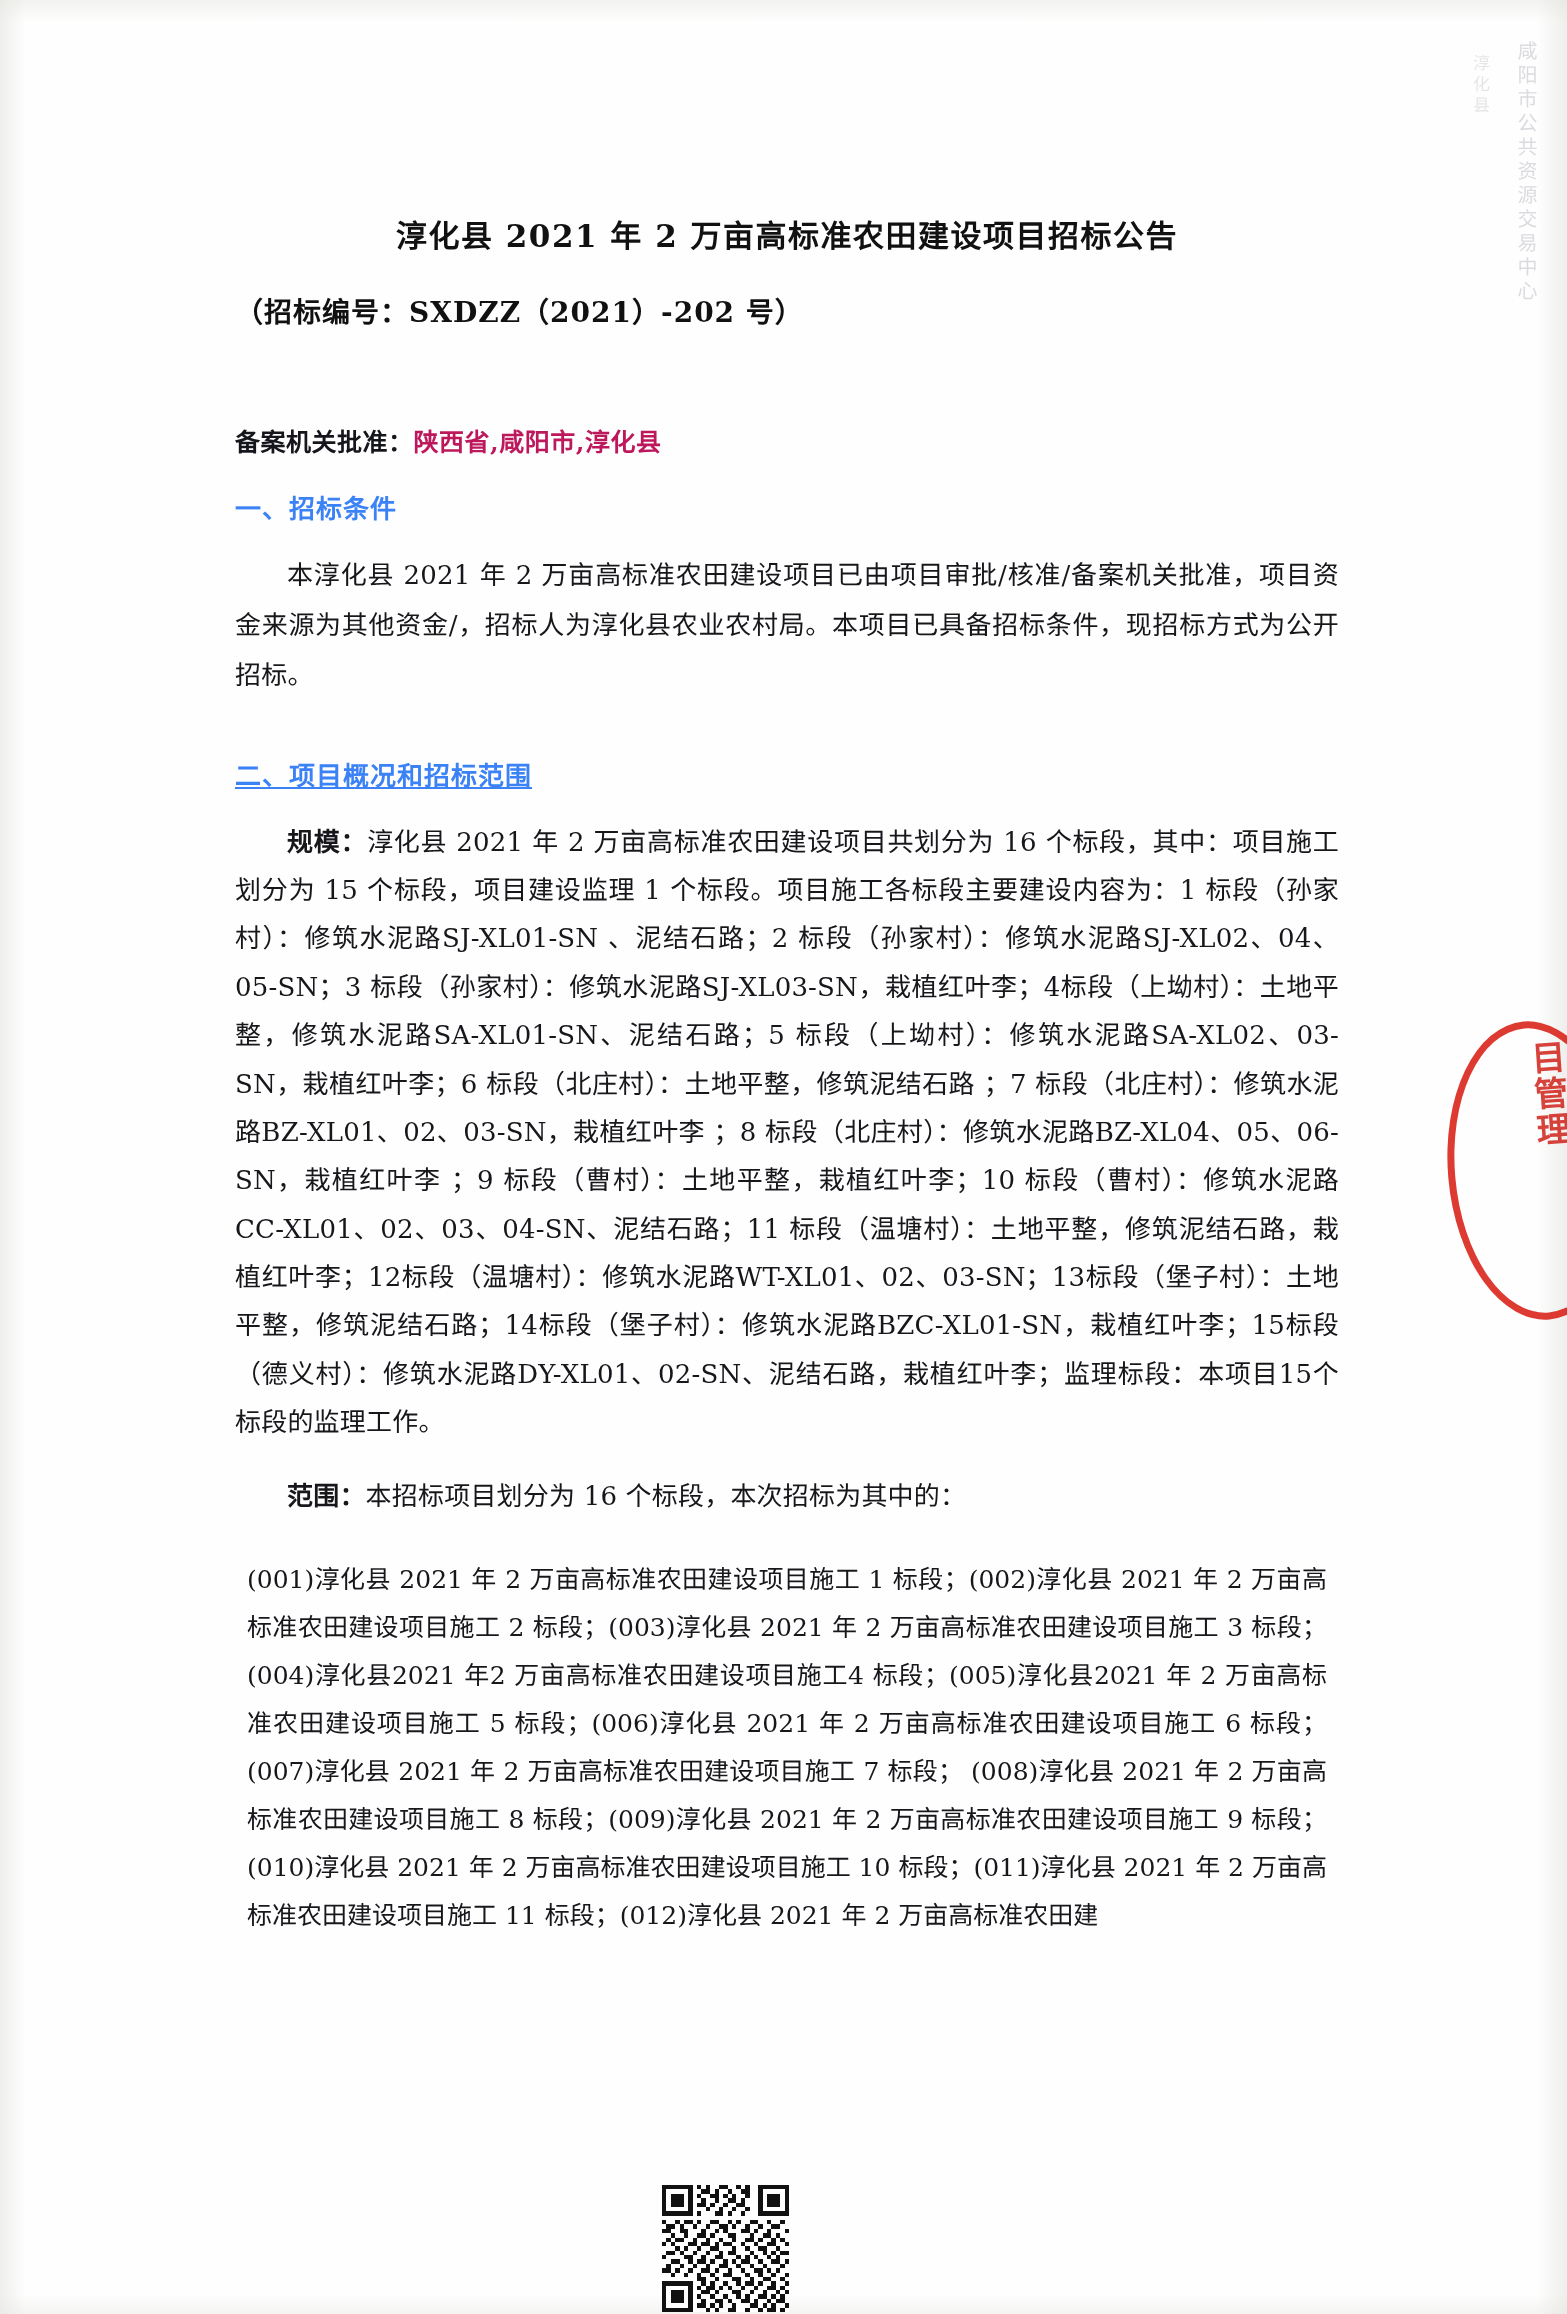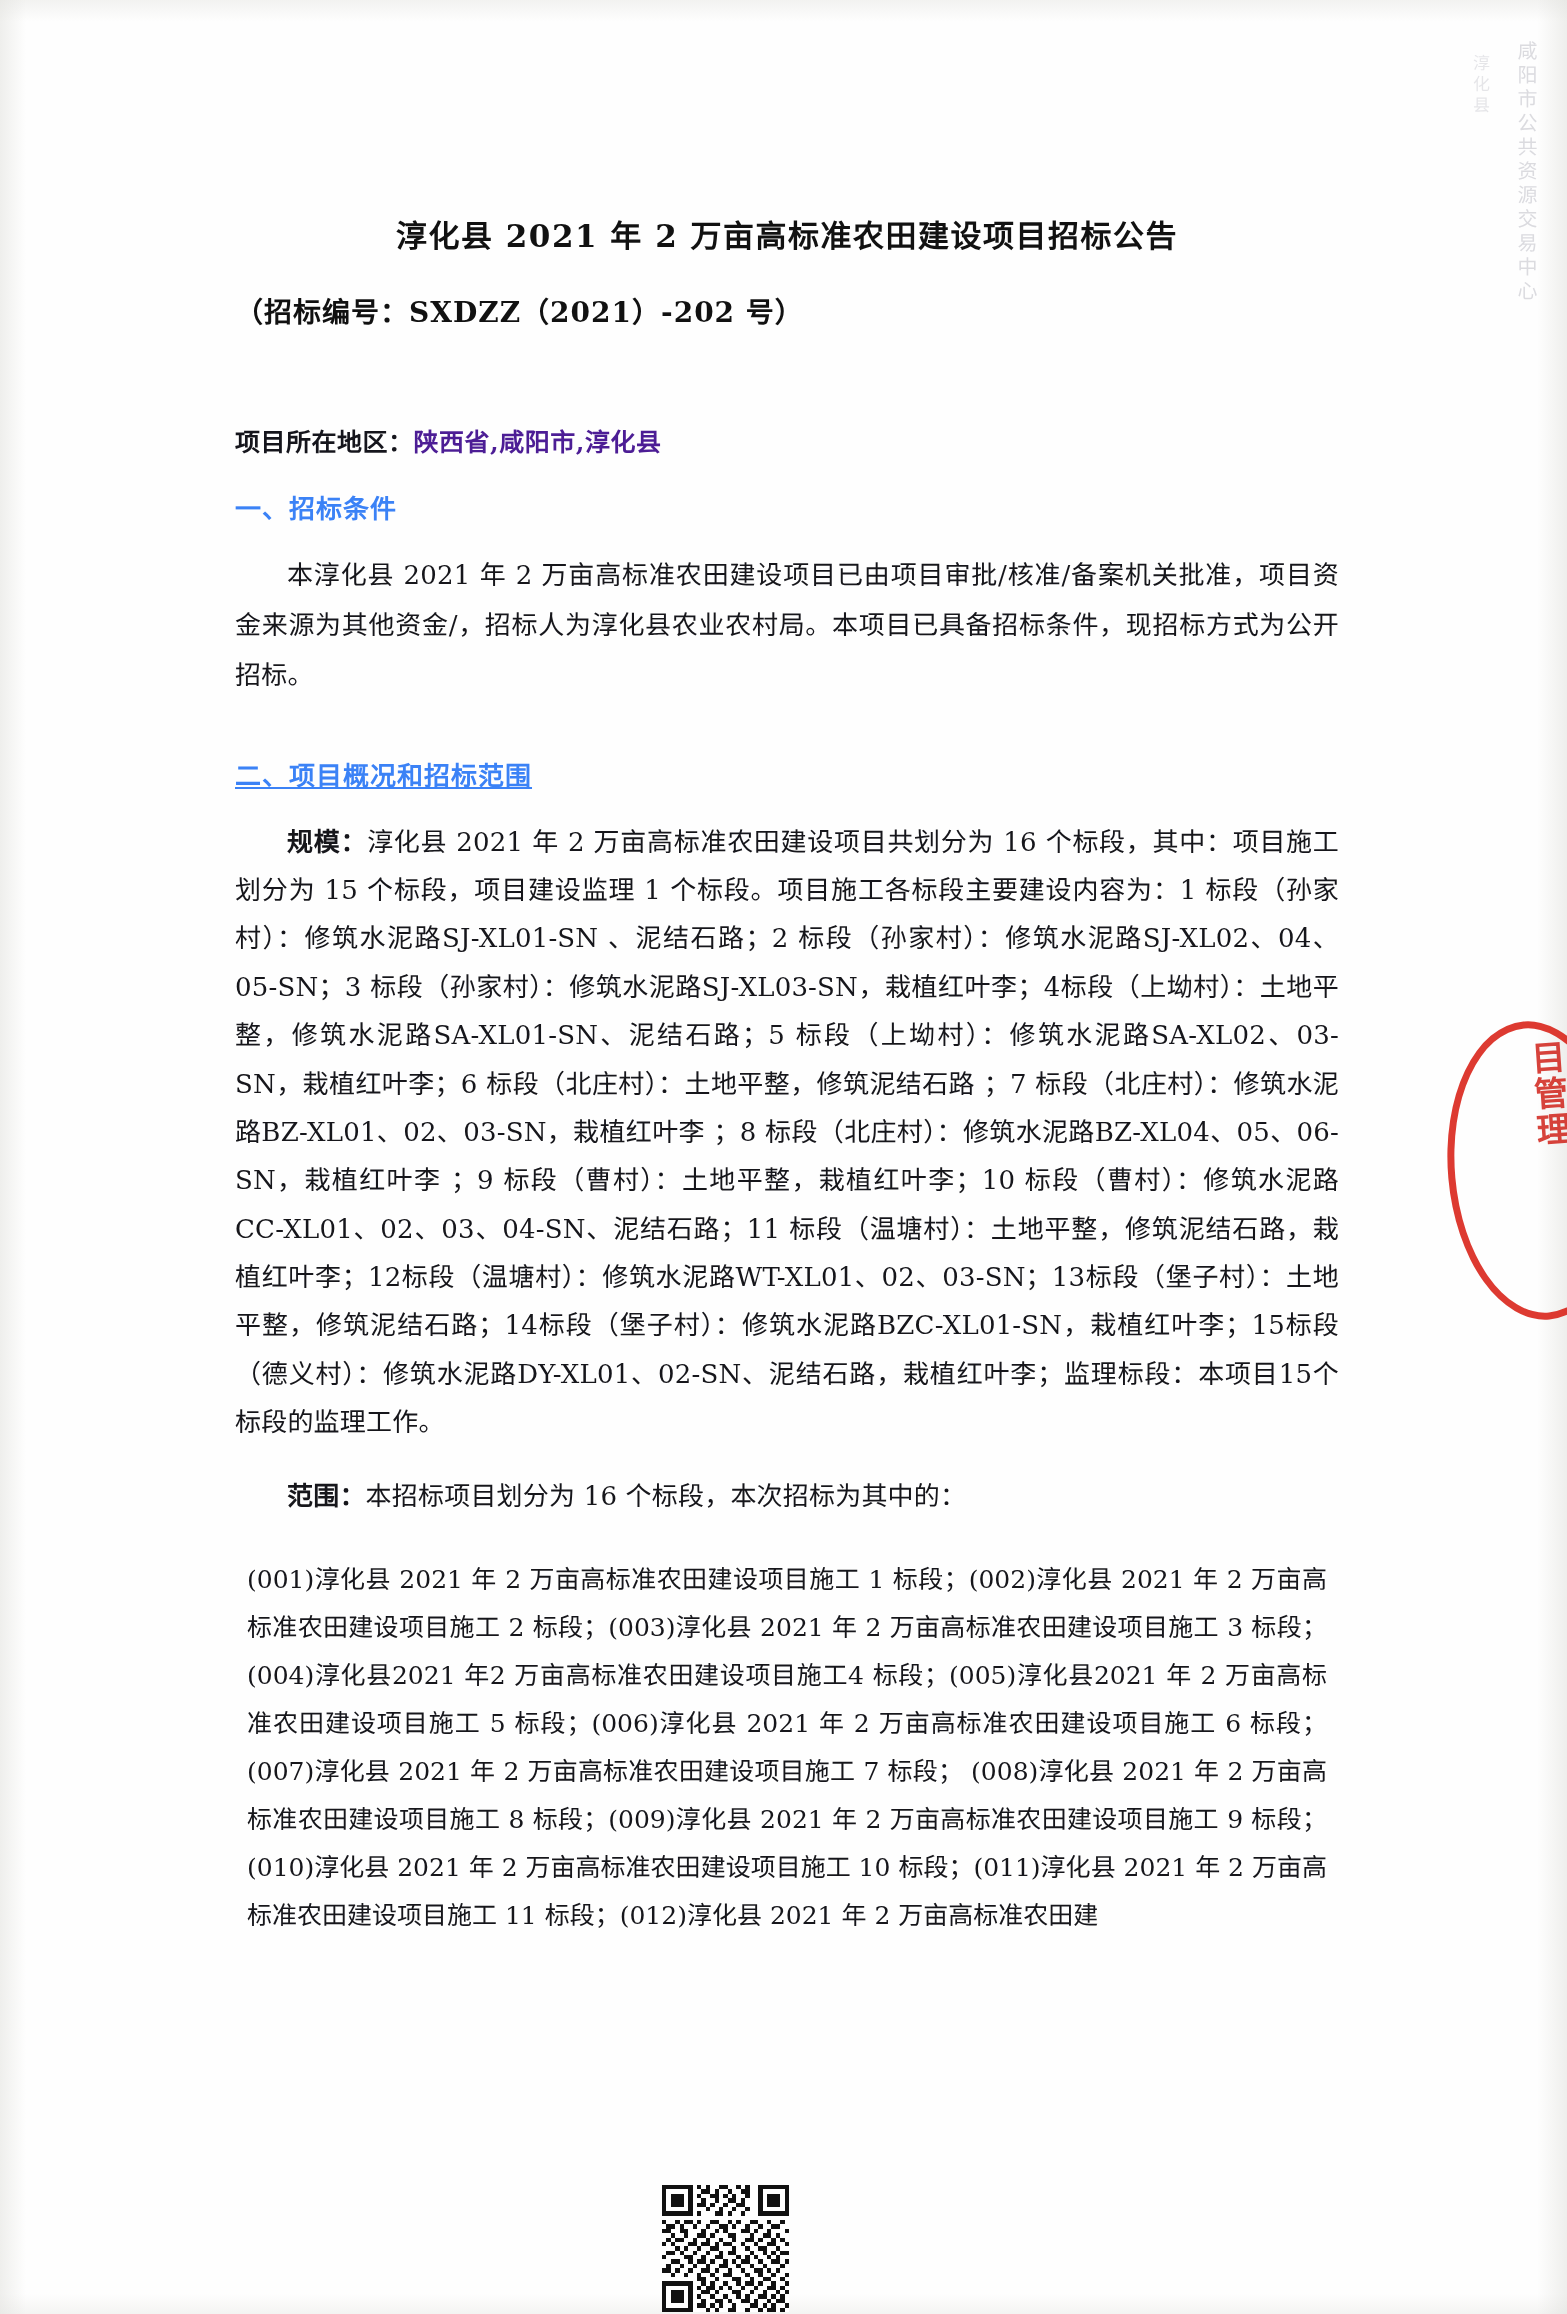--- a/index.html
+++ b/index.html
@@ -56,21 +56,21 @@
   }
 
   .region-line{
     margin:0;
     padding-top:92px;
     font-size:25px;
     font-weight:bold;
     letter-spacing:0.5px;
     color:#15151c;
   }
-  .region-line .val{color:#4c1d95;}
+  .region-line .val{color:#be185d;}
 
   .sec-head{
     margin:0;
     padding-top:30px;
     font-size:26px;
     font-weight:bold;
     letter-spacing:1px;
     color:#3b82f6;
     font-family:"DejaVu Sans","Liberation Sans",sans-serif;
   }
@@ -170,21 +170,21 @@
   <div class="scan-tint"></div>
 
   <div class="margin-note">咸阳市公共资源交易中心</div>
   <div class="margin-note second">淳化县</div>
 
   <div class="content">
 
     <h1 class="doc-title">淳化县 2021 年 2 万亩高标准农田建设项目招标公告</h1>
     <div class="doc-subtitle">（招标编号：SXDZZ（2021）-202 号）</div>
 
-    <p class="region-line"><span>项目所在地区：</span><span class="val">陕西省,咸阳市,淳化县</span></p>
+    <p class="region-line"><span>备案机关批准：</span><span class="val">陕西省,咸阳市,淳化县</span></p>
 
     <h2 class="sec-head">一、招标条件</h2>
     <p class="body">本淳化县 2021 年 2 万亩高标准农田建设项目已由项目审批/核准/备案机关批准，项目资金来源为其他资金/，招标人为淳化县农业农村局。本项目已具备招标条件，现招标方式为公开招标。</p>
 
     <h2 class="sec-head gap-lg">二、项目概况和招标范围</h2>
 
     <p class="body tight"><span class="lead">规模：</span><span>淳化县 2021 年 2 万亩高标准农田建设项目共划分为 16 个标段，其中：项目施工划分为 15 个标段，项目建设监理 1 个标段。项目施工各标段主要建设内容为：1 标段（孙家村）：修筑水泥路SJ-XL01-SN 、泥结石路；2 标段（孙家村）：修筑水泥路SJ-XL02、04、05-SN；3 标段（孙家村）：修筑水泥路SJ-XL03-SN，栽植红叶李；4标段（上坳村）：土地平整，修筑水泥路SA-XL01-SN、泥结石路；5 标段（上坳村）：修筑水泥路SA-XL02、03-SN，栽植红叶李；6 标段（北庄村）：土地平整，修筑泥结石路 ；7 标段（北庄村）：修筑水泥路BZ-XL01、02、03-SN，栽植红叶李 ；8 标段（北庄村）：修筑水泥路BZ-XL04、05、06-SN，栽植红叶李 ；9 标段（曹村）：土地平整，栽植红叶李；10 标段（曹村）：修筑水泥路CC-XL01、02、03、04-SN、泥结石路；11 标段（温塘村）：土地平整，修筑泥结石路，栽植红叶李；12标段（温塘村）：修筑水泥路WT-XL01、02、03-SN；13标段（堡子村）：土地平整，修筑泥结石路；14标段（堡子村）：修筑水泥路BZC-XL01-SN，栽植红叶李；15标段（德义村）：修筑水泥路DY-XL01、02-SN、泥结石路，栽植红叶李；监理标段：本项目15个标段的监理工作。</span></p>
 
     <p class="body"><span class="lead">范围：</span><span>本招标项目划分为 16 个标段，本次招标为其中的：</span></p>
 

